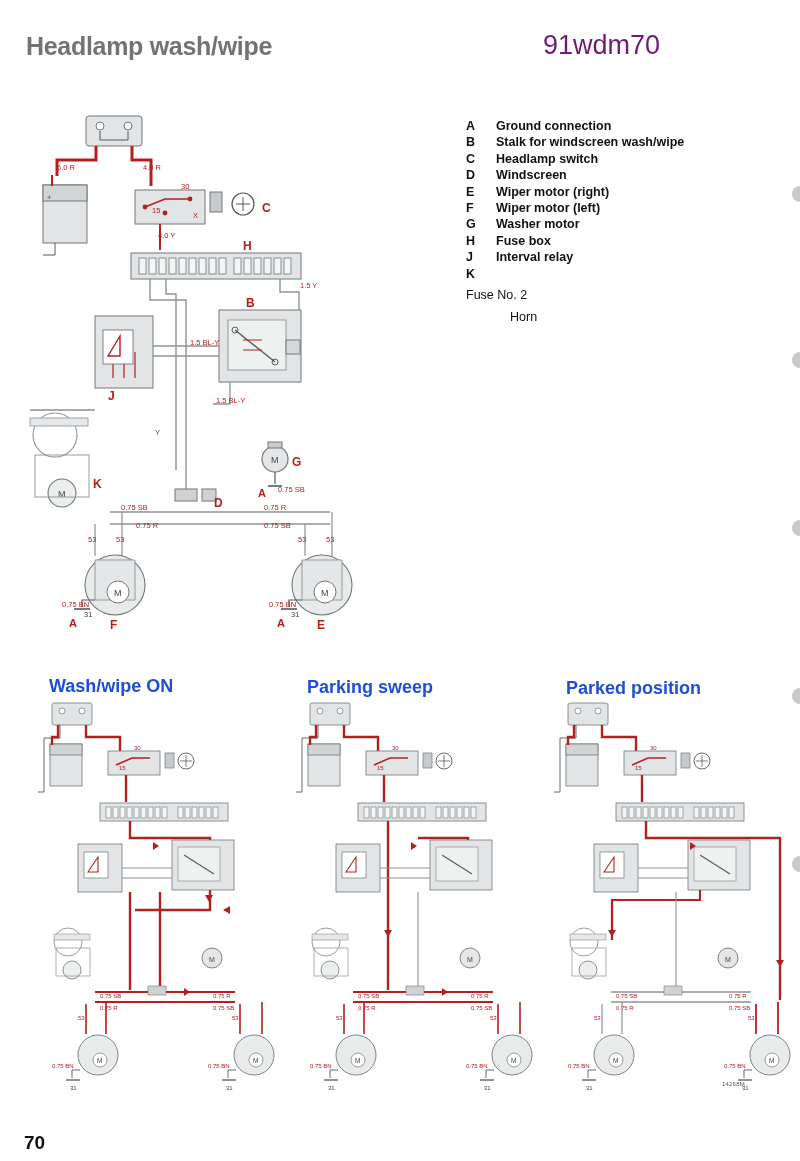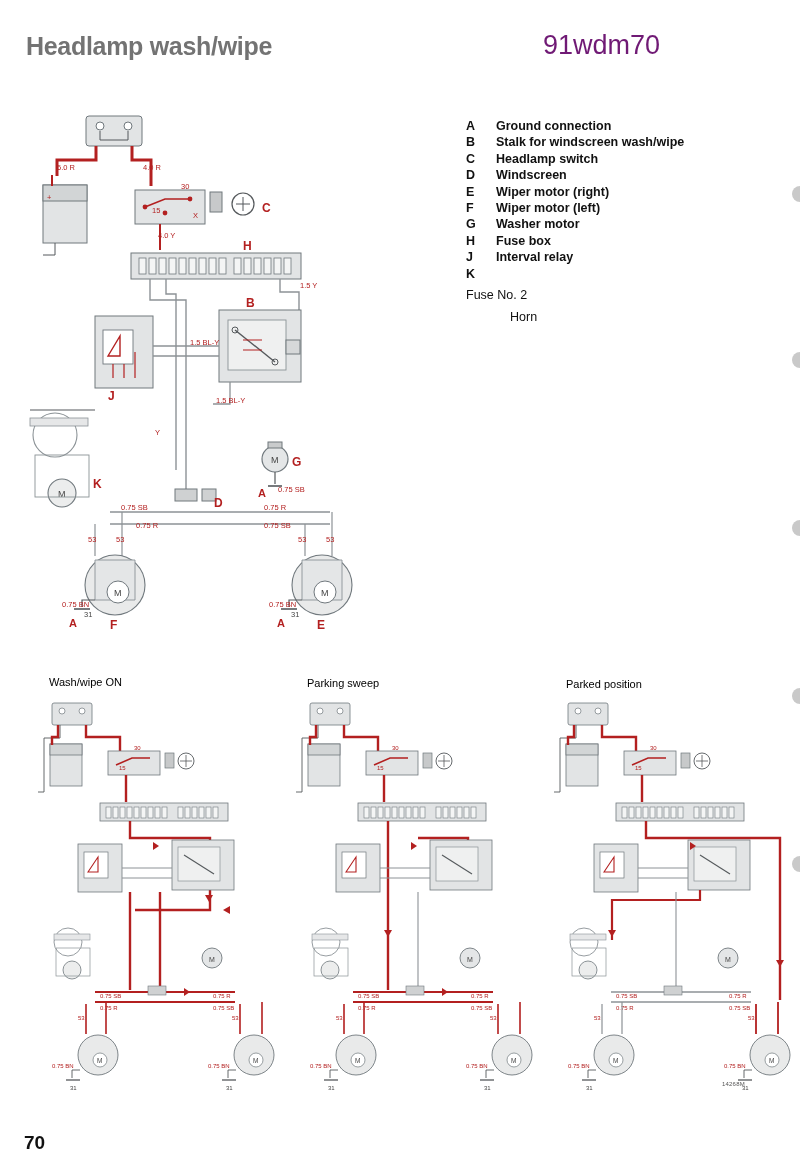--- a/index.html
+++ b/index.html
@@ -102,23 +102,23 @@
     right: -8px;
     width: 16px;
     height: 16px;
     border-radius: 50%;
     background: #c9c9c9;
   }
 
   
   .sub-caption {
     position: absolute;
-    font-size: 11px;
-    font-weight: normal;
-    color: #000000;
+    font-size: 18px;
+    font-weight: bold;
+    color: #1d4ed8;
   }
 
   
   .diagram-svg {
     position: absolute;
     left: 0; top: 0;
     width: 800px;
     height: 1161px;
     pointer-events: none;
   }

